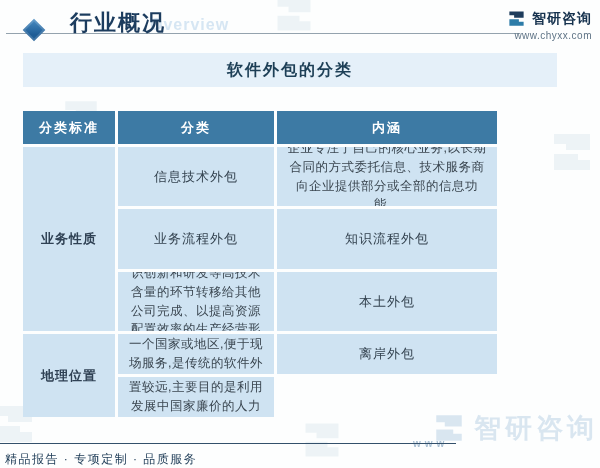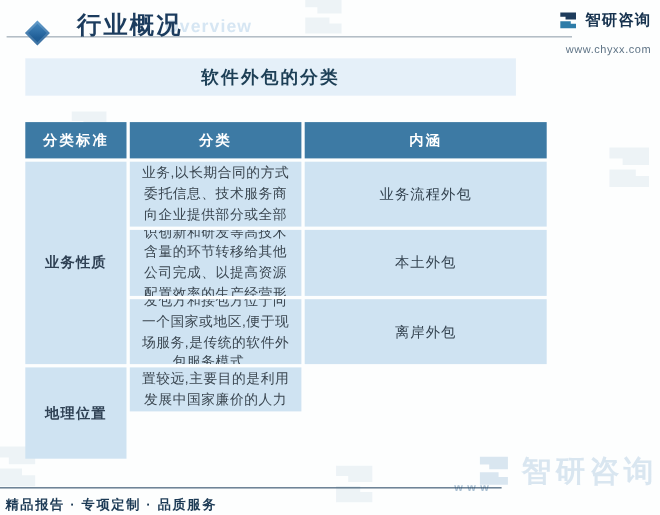--- a/index.html
+++ b/index.html
@@ -21,26 +21,26 @@
   .hdr-title { font-size:22px; font-weight:bold; color:#1c3c5e; letter-spacing:2px; }
   .hdr-watermark {
     position:absolute; top:16px; left:150px; z-index:2;
     font-size:16px; font-weight:bold; color:#d6e6f3; letter-spacing:1px;text-align:right;
   }
   .hdr-line { position:absolute; top:33px; left:6px; width:514px; height:1px; background:#94a3ae; }
 
   .brand { position:absolute; top:9px; right:8px; display:flex; flex-direction:column; align-items:flex-end; z-index:3; }
   .brand-top { display:flex; align-items:center; gap:6px; }
   .brand-name { font-size:14px; font-weight:bold; color:#16324e; letter-spacing:1px; }
-  .brand-site { font-size:10px; color:#5e7385; letter-spacing:.5px; margin-top:12px; }
+  .brand-site { font-size:10px; color:#5e7385; letter-spacing:.5px; margin-top:2px; }
   .logo-svg { display:block; }
 
   
   .titlebar {
-    position:absolute; top:53px; left:23px; width:446px; height:34px;
+    position:absolute; top:53px; left:23px; width:534px; height:34px;
     background:#e5f0f9; display:flex; align-items:center; justify-content:center;
     font-size:16px; font-weight:bold; color:#1d3f56; letter-spacing:2px; z-index:3;
   }
 
   
   .table {
     position:absolute; top:111px; left:23px; width:474px; z-index:3;
     display:grid;
     grid-template-columns:92px 156px 1fr;
     grid-template-rows:33px 59px 60px 59px 40px 40px;
@@ -60,21 +60,21 @@
   .desc {
     font-size:12.5px; color:#3a4650; line-height:1.5;
     padding:2px 8px; letter-spacing:.5px;text-align:center;
   }
   .g1 { grid-column:1; grid-row:2/5; }
   .g2 { grid-column:1; grid-row:5/7; }
 
   
   .ftr-line { position:absolute; top:443px; left:0; width:456px; height:1px; background:#33506b; z-index:3; }
   .ftr-source { position:absolute; top:437px; right:4px; font-size:12px; font-weight:bold; color:#ef4444; letter-spacing:1px; z-index:4;margin-top:46px; }
-  .ftr-tagline { position:absolute; top:451px; left:5px; font-size:12px; font-weight:bold; color:#1c3a55; letter-spacing:1.5px; z-index:3; }
+  .ftr-tagline { position:absolute; top:451px; left:5px; font-size:12px; font-weight:normal; color:#1c3a55; letter-spacing:1.5px; z-index:3; }
 
   
   .wm-brand {
     position:absolute; top:410px; right:2px; z-index:2;
     display:flex; align-items:center; gap:8px; opacity:.55;
   }
   .wm-brand-text { font-size:27px; font-weight:bold; color:#bdd3e6; letter-spacing:4px; }
   .wm-www {
     position:absolute; top:438px; left:413px; z-index:2;
     font-size:10px; font-weight:bold; color:#a9bfd2; letter-spacing:4px;
@@ -122,24 +122,26 @@
 
   <div class="titlebar">软件外包的分类</div>
 
   <div class="table">
     <div class="cell th">分类标准</div>
     <div class="cell th">分类</div>
     <div class="cell th">内涵</div>
 
     <div class="cell td criterion g1">业务性质</div>
 
+    <div class="cell td category">信息技术外包</div>
     <div class="cell td desc">企业专注于自己的核心业务,以长期合同的方式委托信息、技术服务商向企业提供部分或全部的信息功能。</div>
 
     <div class="cell td category">业务流程外包</div>
 
+    <div class="cell td category">知识流程外包</div>
     <div class="cell td desc">企业将自己业务中的知识创新和研发等高技术含量的环节转移给其他公司完成、以提高资源配置效率的生产经营形式和战略管理模式。</div>
 
     <div class="cell td criterion g2">地理位置</div>
 
     <div class="cell td category">本土外包</div>
     <div class="cell td desc">发包方和接包方位于同一个国家或地区,便于现场服务,是传统的软件外包服务模式。</div>
 
     <div class="cell td category">离岸外包</div>
     <div class="cell td desc">发包方和接包方地理位置较远,主要目的是利用发展中国家廉价的人力成本优势。</div>
   </div>

